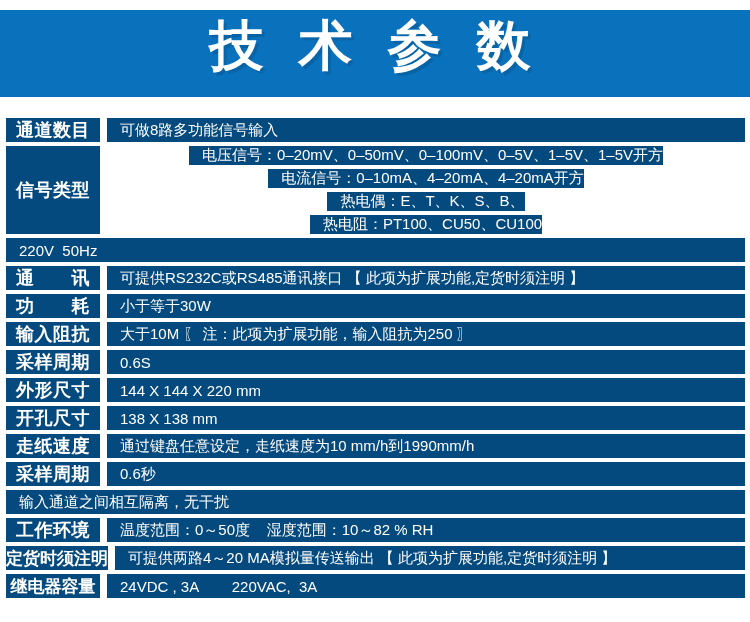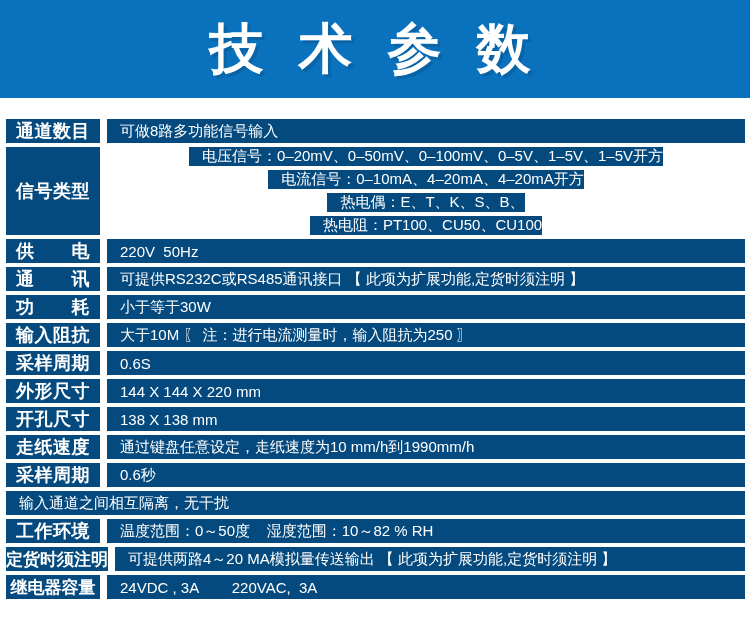--- a/index.html
+++ b/index.html
@@ -7,24 +7,24 @@
     width: 750px;
     height: 622px;
     background: #ffffff;
     font-family: "Liberation Sans", "DejaVu Sans", sans-serif;
     overflow: hidden;
   }
   .page { width: 750px; height: 622px; }
 
   
   .header-band {
-    height: 98px;
+    margin-top: 10px;
+    height: 87px;
     background: #0a72bd;
     display: flex;
-    align-items: center;
     justify-content: center;
   }
   .title {
     margin: 0;
     color: #ffffff;
     font-size: 54px;
     font-weight: bold;
     letter-spacing: 10px;
     text-shadow: 3px 3px 0 rgba(0,0,0,0.12);
     white-space: pre;
@@ -95,37 +95,36 @@
       <div class="cell label">信号类型</div>
       <div class="subcol">
         <div class="cell value">电压信号：0–20mV、0–50mV、0–100mV、0–5V、1–5V、1–5V开方</div>
         <div class="cell value">电流信号：0–10mA、4–20mA、4–20mA开方</div>
         <div class="cell value">热电偶：E、T、K、S、B、</div>
         <div class="cell value">热电阻：PT100、CU50、CU100</div>
       </div>
     </div>
 
     <div class="row">
-      <div class="cell label">供　　电</div>
       <div class="cell value">220V  50Hz</div>
     </div>
 
     <div class="row">
       <div class="cell label">通　　讯</div>
       <div class="cell value">可提供RS232C或RS485通讯接口 【 此项为扩展功能,定货时须注明 】</div>
     </div>
 
     <div class="row">
       <div class="cell label">功　　耗</div>
       <div class="cell value">小于等于30W</div>
     </div>
 
     <div class="row">
       <div class="cell label">输入阻抗</div>
-      <div class="cell value">大于10M 〖 注：进行电流测量时，输入阻抗为250 〗</div>
+      <div class="cell value">大于10M 〖 注：此项为扩展功能，输入阻抗为250 〗</div>
     </div>
 
     <div class="row">
       <div class="cell label">采样周期</div>
       <div class="cell value">0.6S</div>
     </div>
 
     <div class="row">
       <div class="cell label">外形尺寸</div>
       <div class="cell value">144 X 144 X 220 mm</div>

